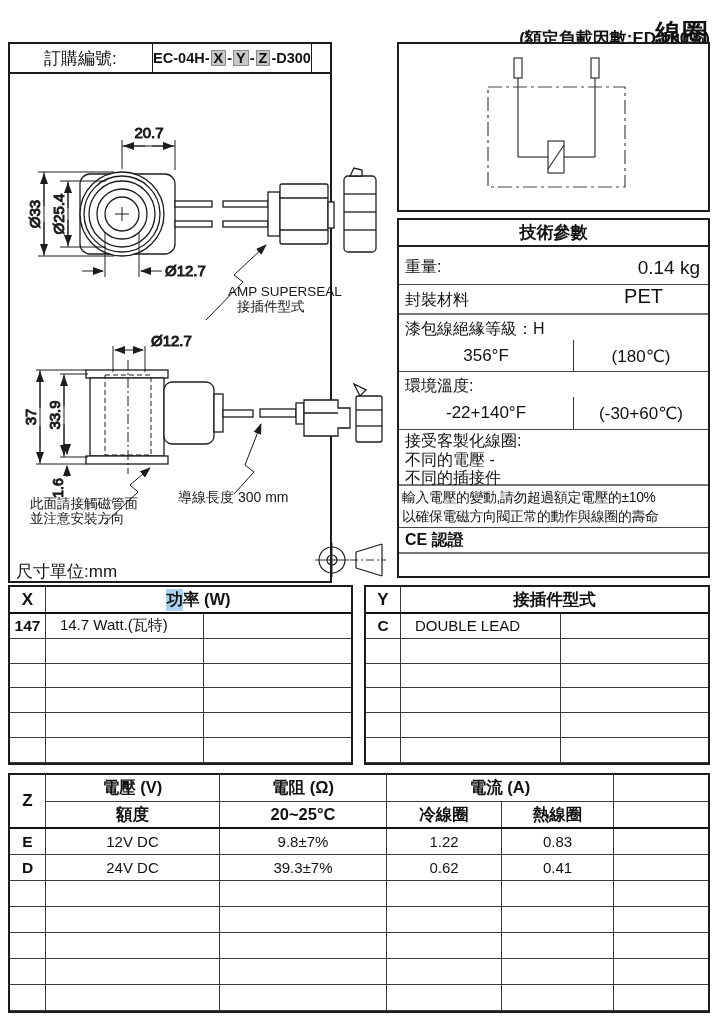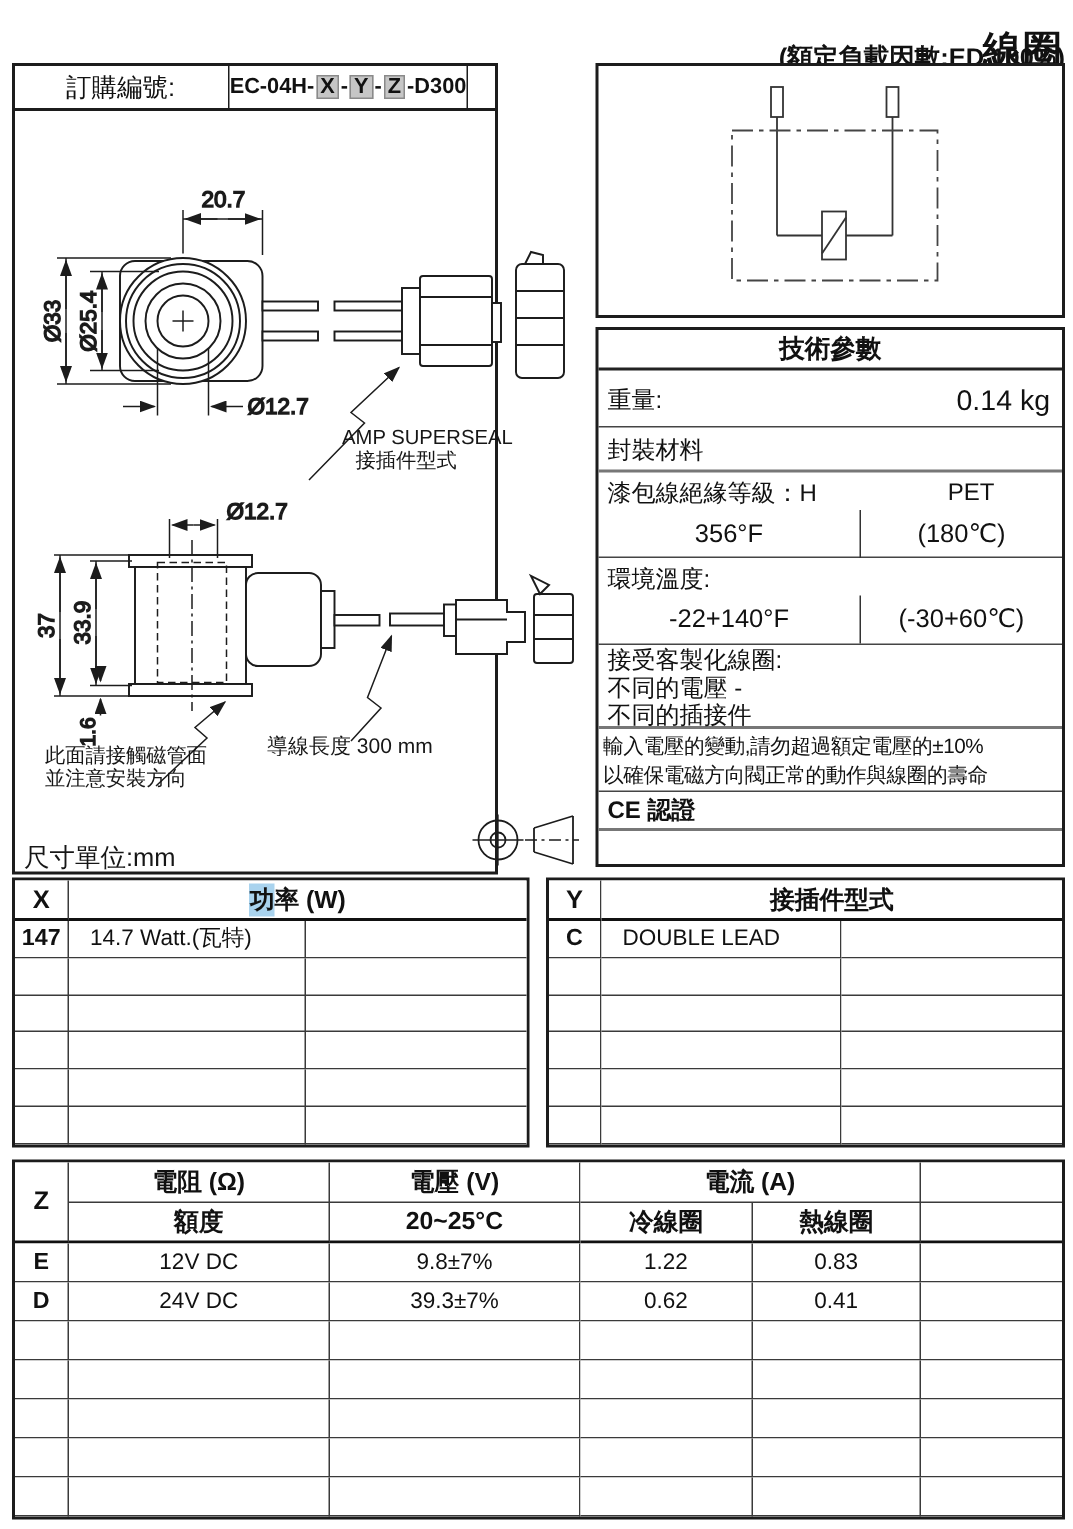--- a/index.html
+++ b/index.html
@@ -15,21 +15,21 @@
   .order-band{position:absolute;left:0;top:0;width:100%;height:30px;border-bottom:2px solid #1c1c1c;box-sizing:border-box;display:flex;align-items:center;}
   .order-label{font-size:17px;padding-left:34px;width:104px;}
   .order-code-cell{position:absolute;left:142px;top:0;width:160px;height:100%;border-left:1.5px solid #1c1c1c;border-right:1.5px solid #1c1c1c;box-sizing:border-box;display:flex;align-items:center;justify-content:center;font-size:14.5px;font-weight:bold;white-space:nowrap;}
   .code-badge{background:#c6c6c6;border:1px solid #8a8a8a;padding:0 2px;margin:0 1px;display:inline-block;line-height:14px;}
   
   .tp-row{box-sizing:border-box;}
   .tp-title{height:27px;display:flex;align-items:center;justify-content:center;font-size:17px;font-weight:bold;border-bottom:2px solid #222;}
   .tp-weight{height:38px;display:flex;align-items:center;justify-content:space-between;padding:4px 8px 0 6px;border-bottom:1.5px solid #444;font-size:16px;}
   .tp-weight .val{font-size:19px;margin-left:44px;}
   .tp-material{height:30px;display:flex;align-items:flex-end;justify-content:space-between;padding:0 45px 2px 6px;border-bottom:2px solid #777;font-size:16px;}
-  .tp-material .val{align-self:flex-start;font-size:16px;margin-top:35px;}
+  .tp-material .val{align-self:flex-start;font-size:20px;}
   .tp-dual{border-bottom:1.5px solid #444;}
   .tp-dual .lbl{font-size:16px;padding:4px 0 0 6px;}
   .tp-dual .pair{display:flex;height:32px;}
   .tp-dual .pair .f{width:174px;display:flex;align-items:center;justify-content:center;font-size:17px;}
   .tp-dual .pair .c{flex:1;border-left:1.5px solid #333;display:flex;align-items:center;justify-content:center;font-size:17px;}
   .tp-custom{border-bottom:2px solid #777;font-size:16px;line-height:18.5px;padding:2px 0 2px 6px;}
   .tp-note{border-bottom:1.5px solid #444;font-size:13.8px;line-height:19px;padding:2px 0 12px 3px;letter-spacing:-0.3px;}
   .tp-ce{height:26px;display:flex;align-items:center;padding-left:6px;font-size:16px;font-weight:bold;border-bottom:2px solid #777;}
   
   .grid{display:grid;}
@@ -296,22 +296,22 @@
     <div class="cell"></div>
     <div class="cell"></div>
     <div class="cell lastcol"></div>
     <div class="cell"></div>
     <div class="cell"></div>
     <div class="cell lastcol"></div>
   </div>
 
 <div class="box grid zgrid" style="left:8px;top:773px;width:702px;height:240px;">
   <div class="cell key zkey" style="border-bottom-width:2.5px;border-bottom-color:#111;">Z</div>
+  <div class="cell hdr" style="border-bottom-width:1.5px;border-bottom-color:#3a3a3a;">電壓 (V)</div>
   <div class="cell hdr" style="border-bottom-width:1.5px;border-bottom-color:#3a3a3a;">電阻 (Ω)</div>
-  <div class="cell hdr" style="border-bottom-width:1.5px;border-bottom-color:#3a3a3a;">電壓 (V)</div>
   <div class="cell hdr" style="grid-column:span 2;border-bottom-width:1.5px;border-bottom-color:#3a3a3a;">電流 (A)</div>
   <div class="cell lastcol"></div>
   <div class="cell hdr">額度</div>
   <div class="cell hdr">20~25°C</div>
   <div class="cell hdr">冷線圈</div>
   <div class="cell hdr">熱線圈</div>
   <div class="cell hdr lastcol"></div>
 
   <div class="cell key" style="font-size:15.5px;">E</div>
   <div class="cell">12V DC</div>

